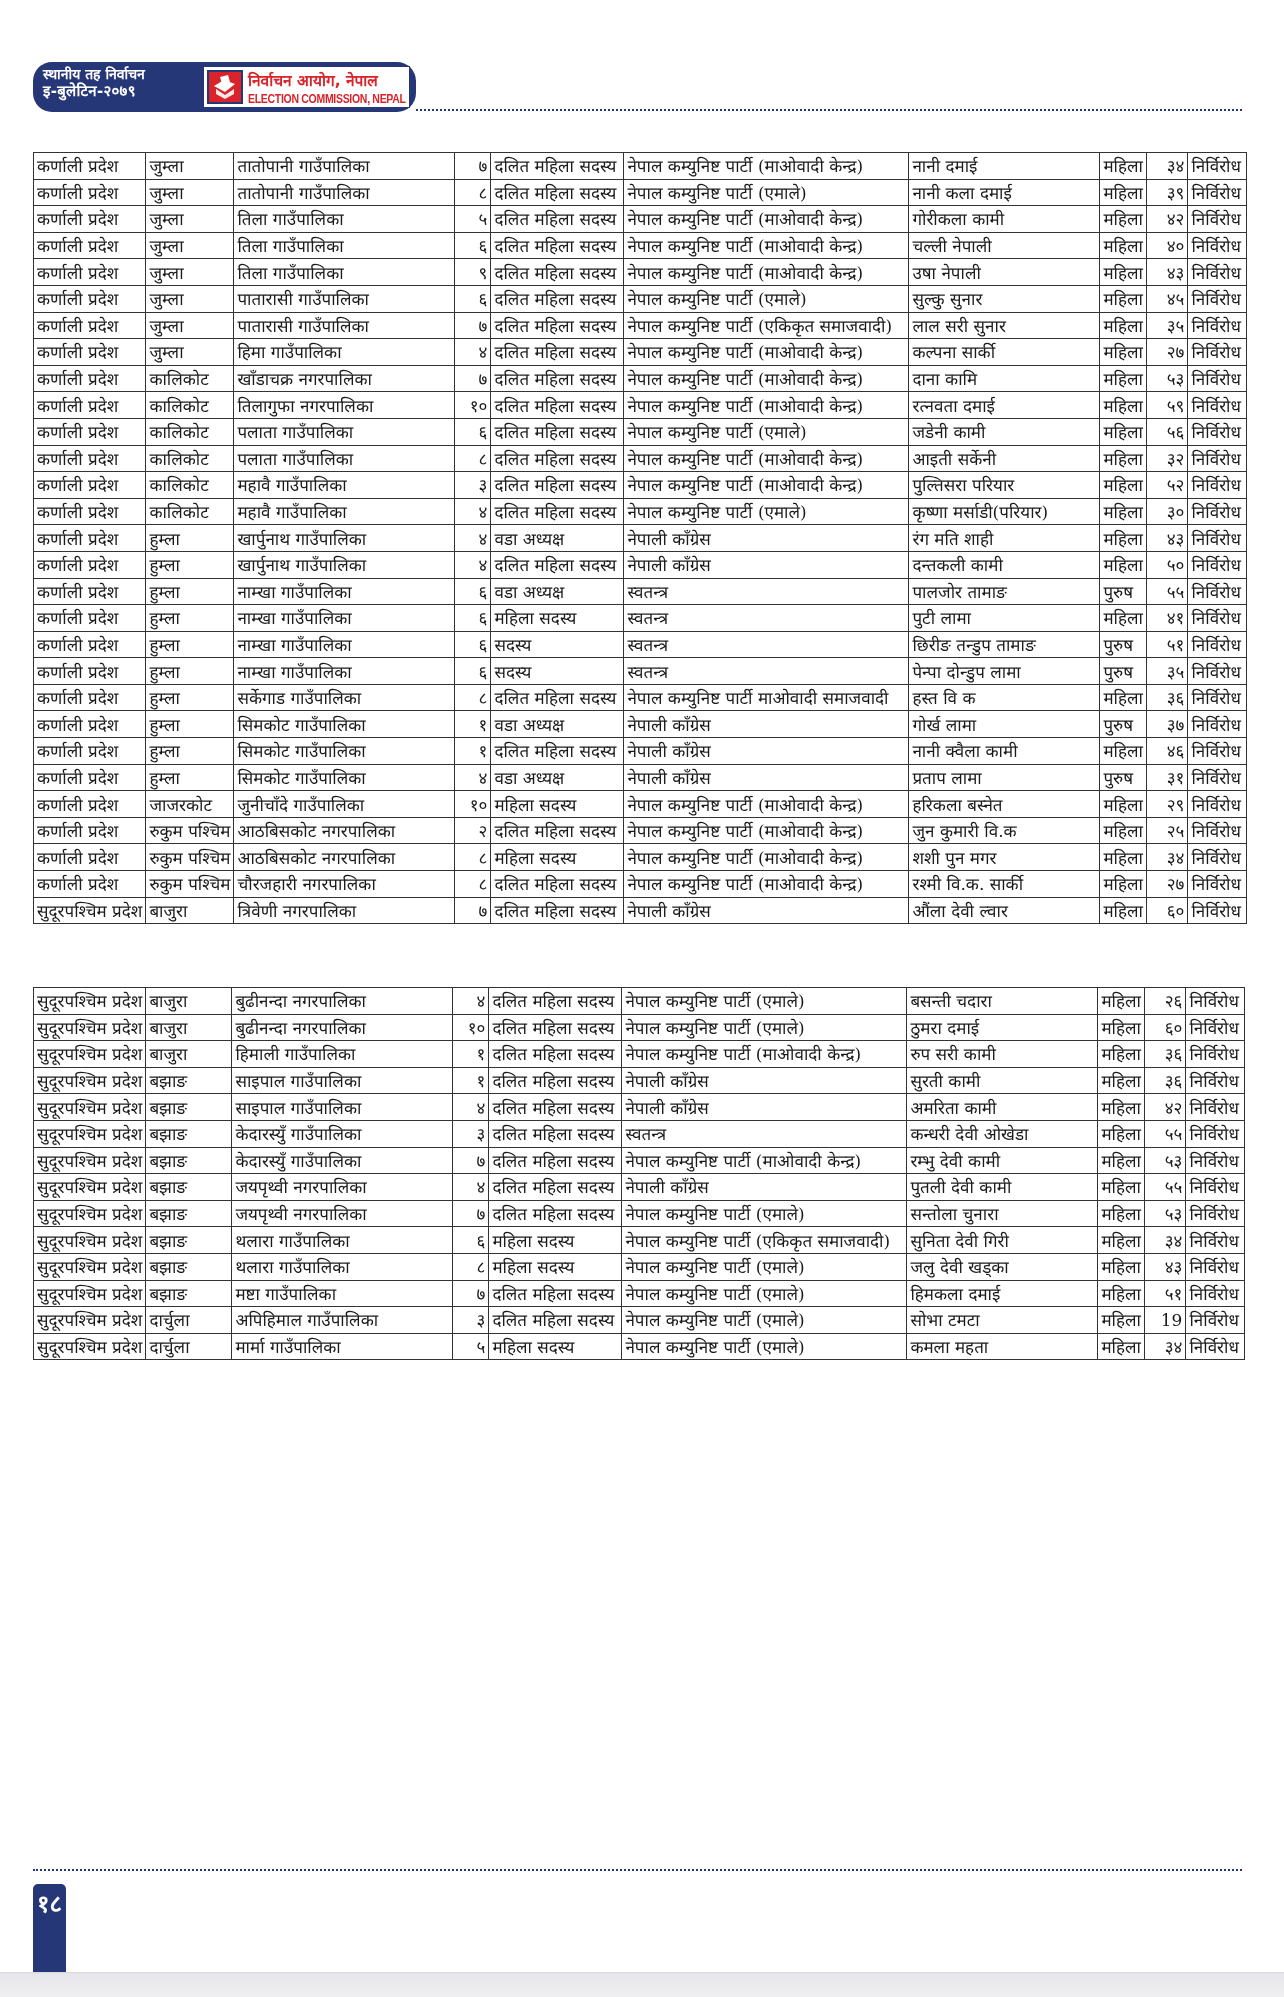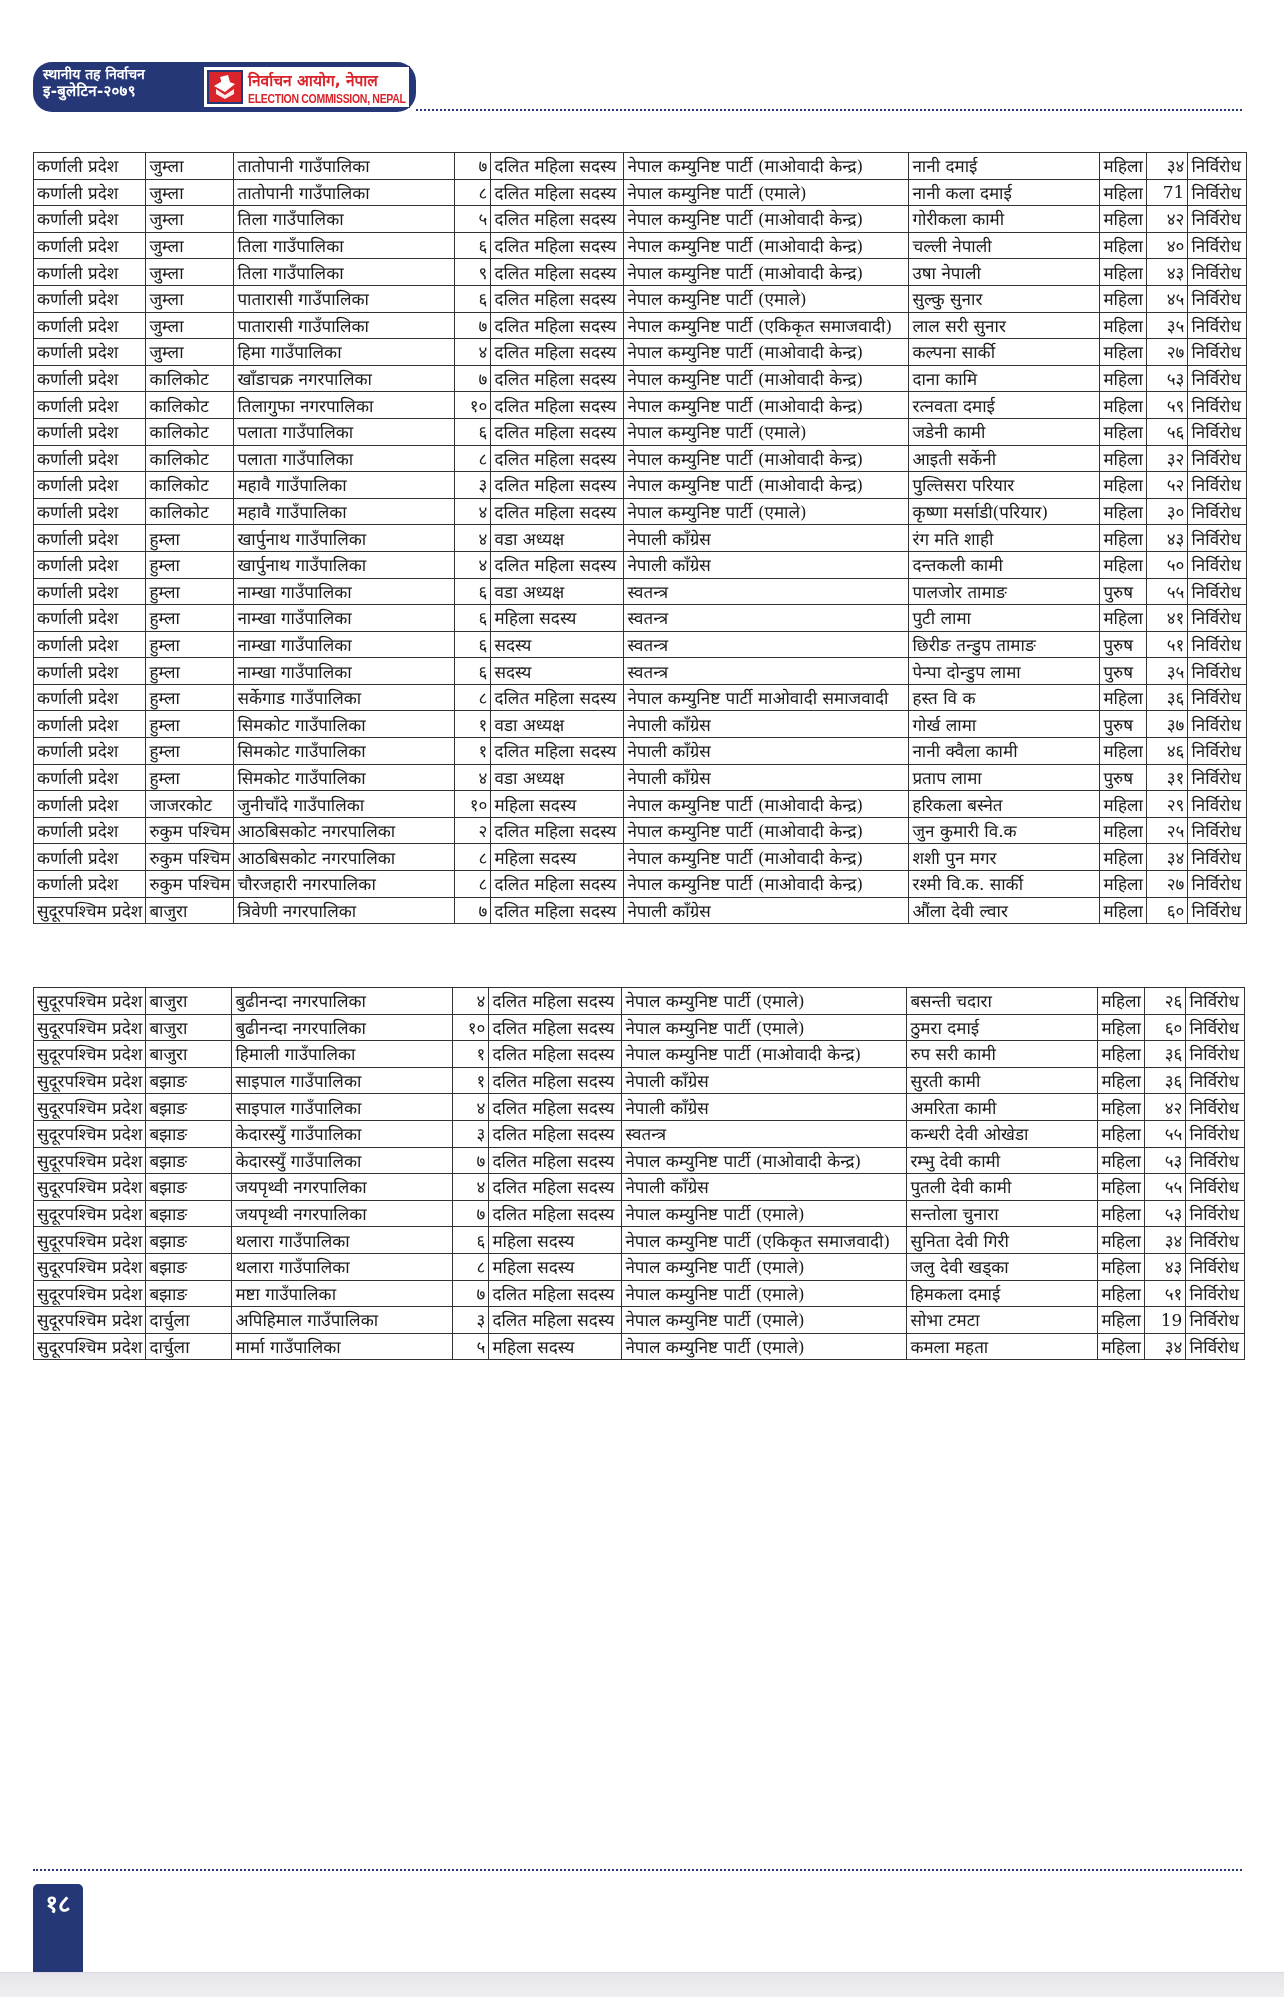--- a/index.html
+++ b/index.html
@@ -38,21 +38,21 @@
     vertical-align: middle; box-sizing: border-box;
   }
   table.data td.num { text-align: right; padding-right: 3px; }
   #table-1 { top: 152px; }
   #table-2 { top: 987px; }
   .footer-rule {
     position: absolute; left: 33px; top: 1869px; width: 1209px; height: 0;
     border-top: 2px dotted #263778;
   }
   .page-tab {
-    position: absolute; left: 33px; top: 1884px; width: 50px; height: 92px; background: #263778;
+    position: absolute; left: 33px; top: 1884px; width: 33px; height: 92px; background: #263778;
     border-top-left-radius: 5px; border-top-right-radius: 5px; color: #fff;
     font-size: 24px; font-weight: bold; text-align: center; line-height: 40px; font-family: "DejaVu Sans", sans-serif;
   }
   .bottom-strip {
     position: absolute; left: 0; top: 1972px; width: 1284px; height: 25px;
     background: linear-gradient(#e6e6ea, #f0f0f3); border-top: 1px solid #d8d8de;
   }
   col.c1 { width: 108px; } col.c2 { width: 86px; } col.c3 { width: 221px; } col.c4 { width: 36px; }
   col.c5 { width: 133px; } col.c6 { width: 285px; } col.c7 { width: 191px; } col.c8 { width: 47px; }
   col.c9 { width: 41px; } col.c10 { width: 59px; }
@@ -107,21 +107,21 @@
       </tr>
       <tr>
         <td>कर्णाली प्रदेश</td>
         <td>जुम्ला</td>
         <td>तातोपानी गाउँपालिका</td>
         <td class="num">८</td>
         <td>दलित महिला सदस्य</td>
         <td>नेपाल कम्युनिष्ट पार्टी (एमाले)</td>
         <td>नानी कला दमाई</td>
         <td>महिला</td>
-        <td class="num">71</td>
+        <td class="num">३९</td>
         <td>निर्विरोध</td>
       </tr>
       <tr>
         <td>कर्णाली प्रदेश</td>
         <td>जुम्ला</td>
         <td>तिला गाउँपालिका</td>
         <td class="num">५</td>
         <td>दलित महिला सदस्य</td>
         <td>नेपाल कम्युनिष्ट पार्टी (माओवादी केन्द्र)</td>
         <td>गोरीकला कामी</td>

